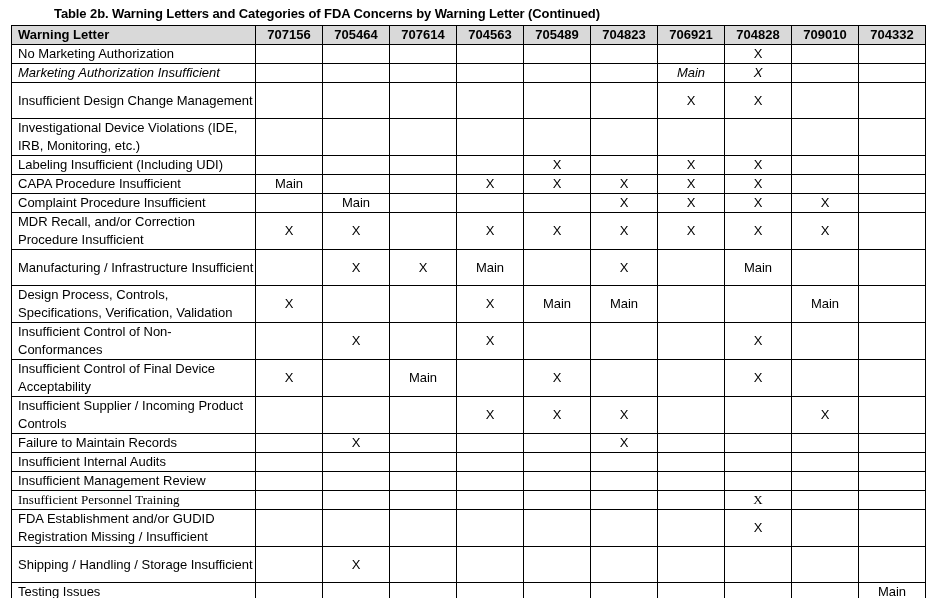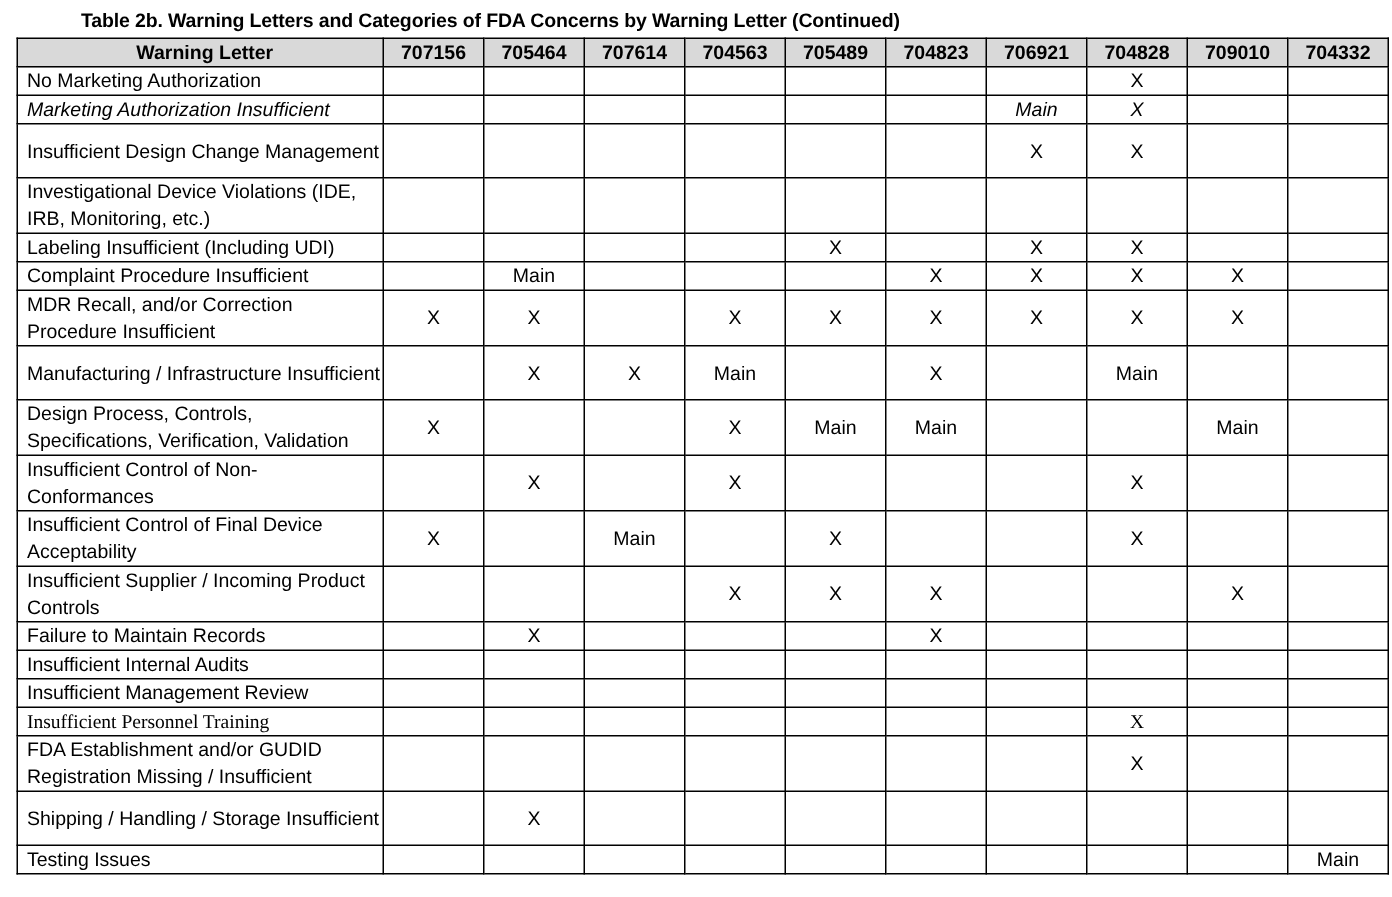--- a/index.html
+++ b/index.html
@@ -1,21 +1,21 @@
 <!DOCTYPE html>
 <html><head>
 <meta charset="utf-8">
 <style>
   html, body { margin: 0; padding: 0; background: #ffffff; }
   body { width: 928px; height: 598px; position: relative; font-family: "Liberation Sans", sans-serif; color: #000; overflow: hidden; }
   .caption { position: absolute; left: 33px; top: 6px; font-size: 13px; font-weight: bold; letter-spacing: -0.1px; white-space: nowrap; margin-left: 21px; }
   table { position: absolute; left: 11px; top: 25px; border-collapse: collapse; table-layout: fixed; font-size: 13px; }
   th, td { border: 1.5px solid #000; padding: 0 0 0 6px; line-height: 18px; }
   th { background: #d9d9d9; font-weight: bold; height: 17px; text-align: center; padding: 0; }
-  th.first { text-align: center; padding-left: 6px; }
+  th.first { text-align: left; padding-left: 6px; }
   td.cat { text-align: left; }
   td.val { text-align: center; padding: 0; }
   col.c0 { width: 244px; }
   col.cx { width: 67px; }
 </style>
 </head>
 <body>
 
 <div class="caption">Table 2b. Warning Letters and Categories of FDA Concerns by Warning Letter (Continued)</div>
 
@@ -108,20 +108,33 @@
         <td class="val"></td>
         <td class="val"></td>
         <td class="val">X</td>
         <td class="val"></td>
         <td class="val">X</td>
         <td class="val">X</td>
         <td class="val"></td>
         <td class="val"></td>
       </tr>
       <tr style="height: 18px;">
+        <td class="cat">CAPA Procedure Insufficient</td>
+        <td class="val">Main</td>
+        <td class="val"></td>
+        <td class="val"></td>
+        <td class="val">X</td>
+        <td class="val">X</td>
+        <td class="val">X</td>
+        <td class="val">X</td>
+        <td class="val">X</td>
+        <td class="val"></td>
+        <td class="val"></td>
+      </tr>
+      <tr style="height: 18px;">
         <td class="cat">Complaint Procedure Insufficient</td>
         <td class="val"></td>
         <td class="val">Main</td>
         <td class="val"></td>
         <td class="val"></td>
         <td class="val"></td>
         <td class="val">X</td>
         <td class="val">X</td>
         <td class="val">X</td>
         <td class="val">X</td>

